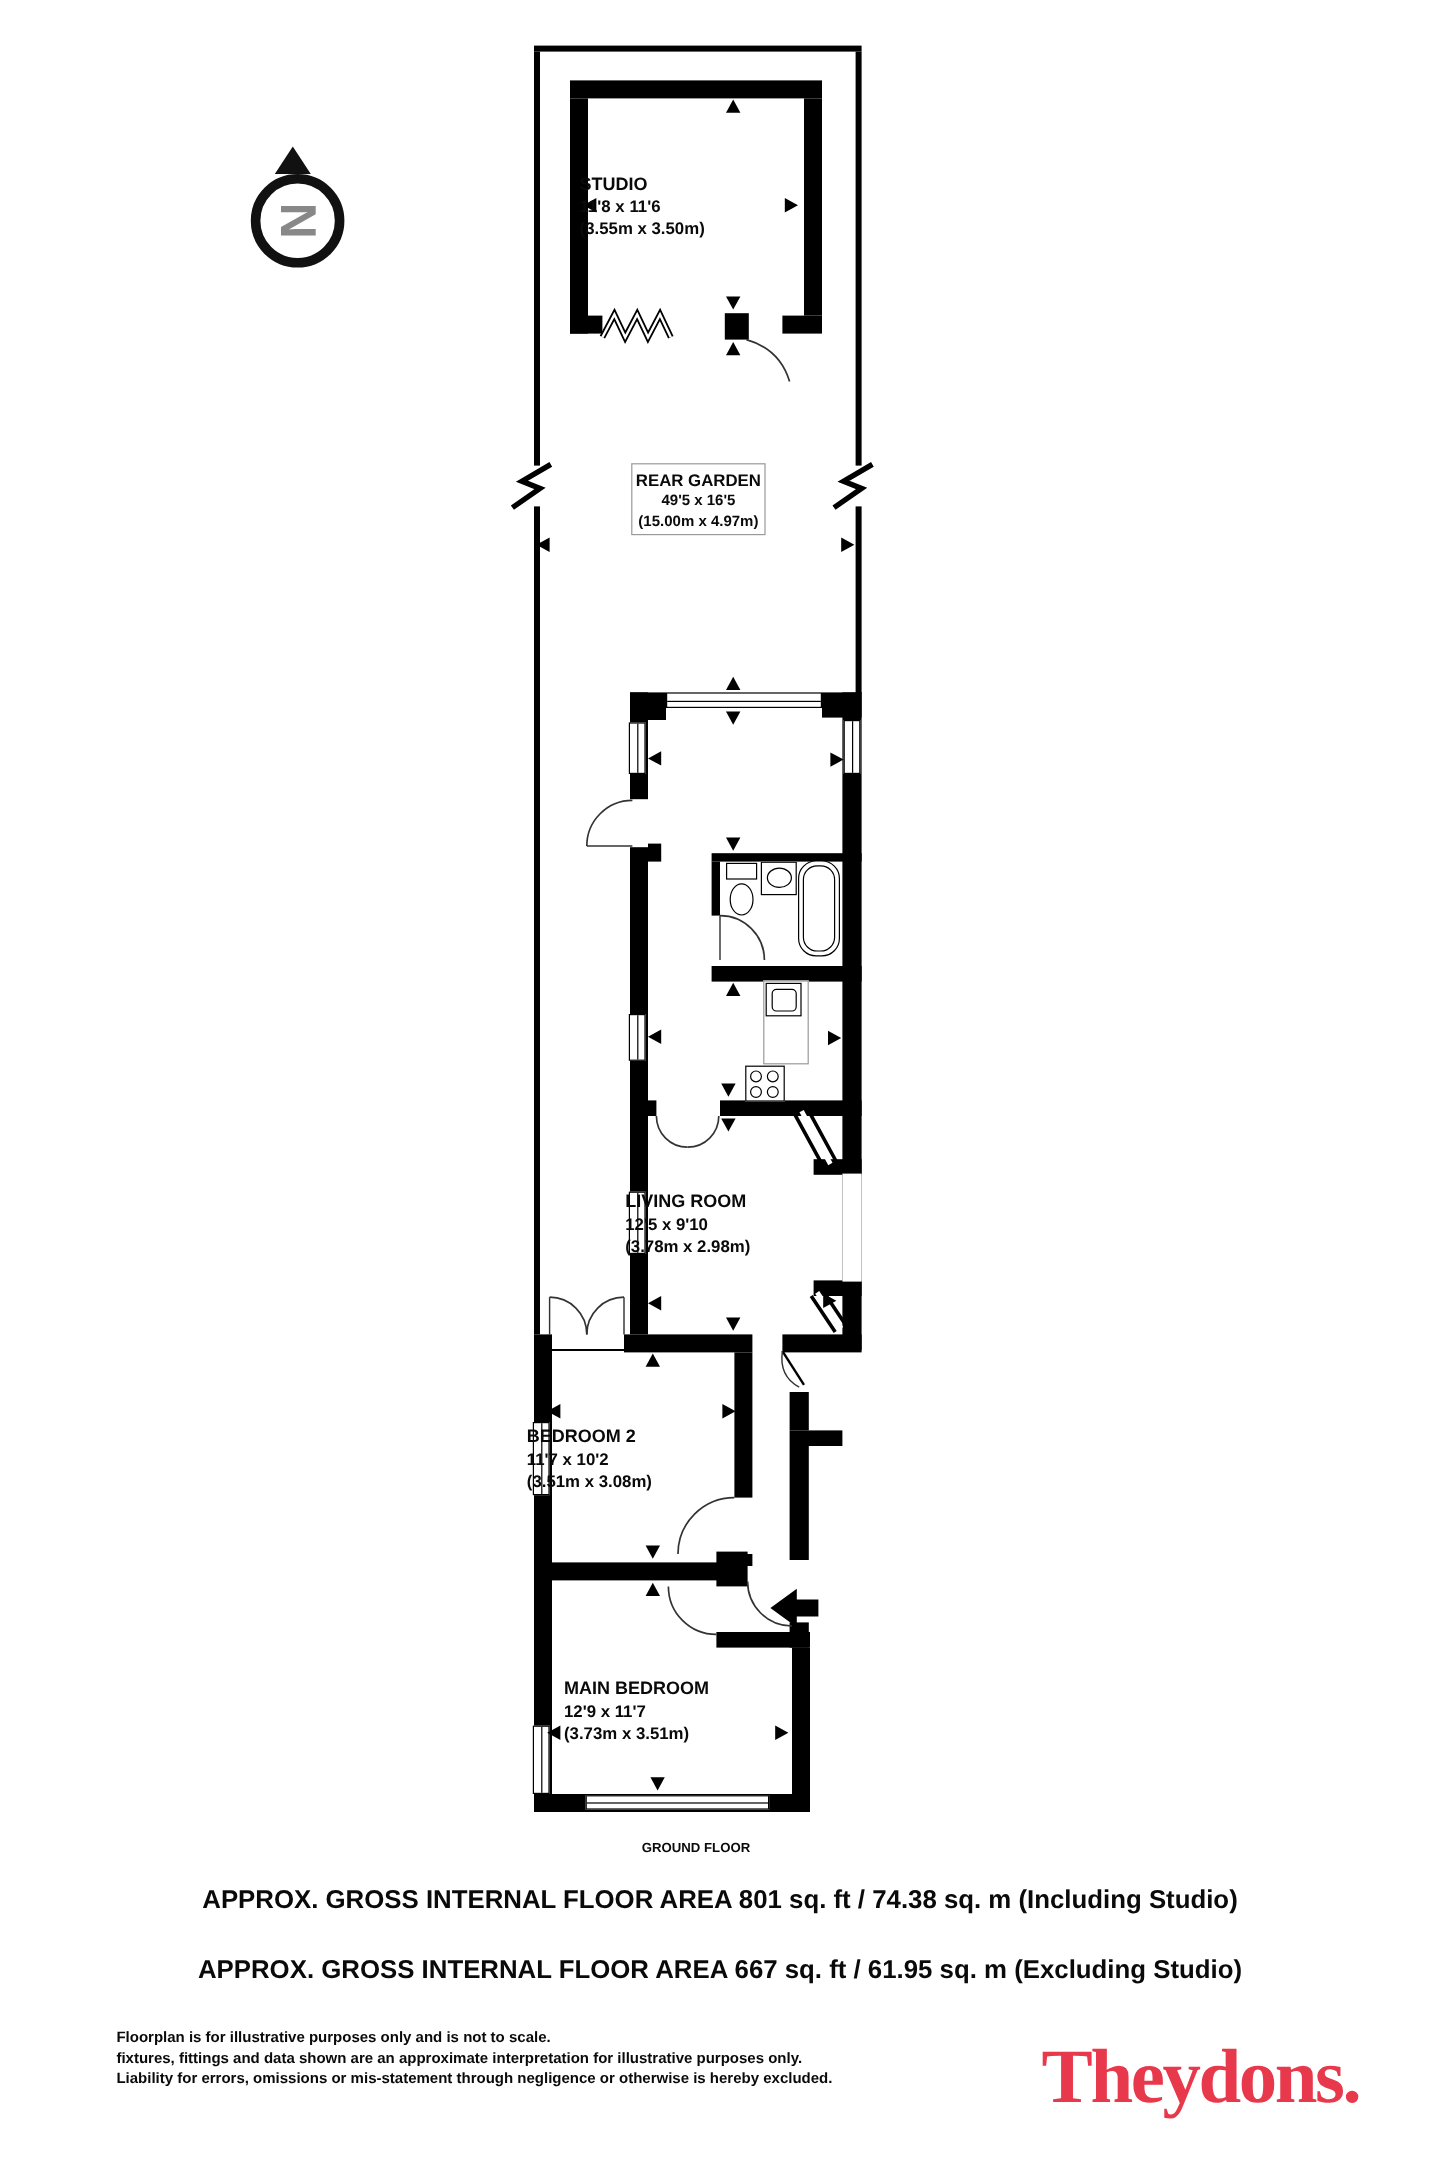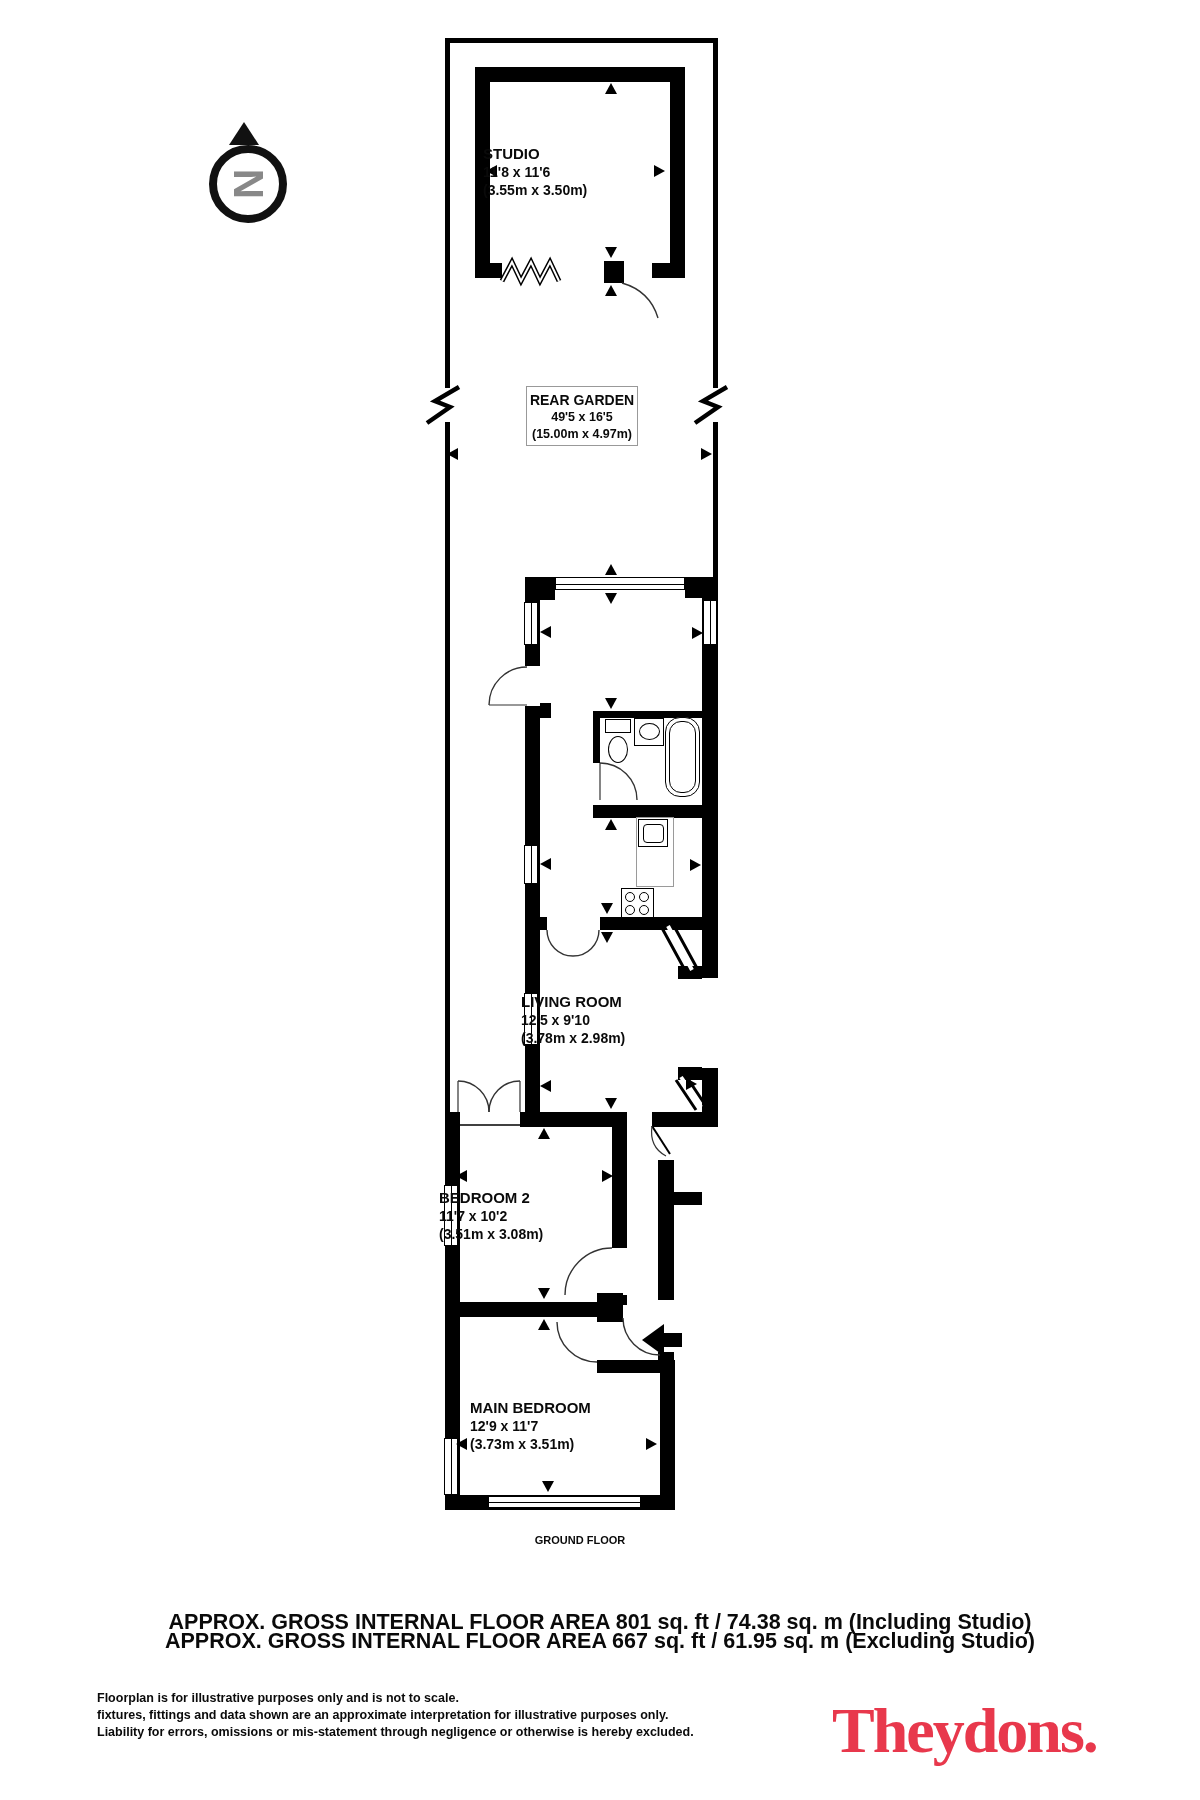--- a/index.html
+++ b/index.html
@@ -23,24 +23,24 @@
   .tu{border-left:6px solid transparent;border-right:6px solid transparent;border-bottom:11px solid #000;}
   .td{border-left:6px solid transparent;border-right:6px solid transparent;border-top:11px solid #000;}
   .tl{border-top:6px solid transparent;border-bottom:6px solid transparent;border-right:11px solid #000;}
   .tr{border-top:6px solid transparent;border-bottom:6px solid transparent;border-left:11px solid #000;}
   #compass-ring{position:absolute;left:209px;top:145px;width:78px;height:78px;border:8px solid #111;
      border-radius:50%;display:flex;align-items:center;justify-content:center;box-sizing:border-box;}
   #compass-ring span{font-size:42px;font-weight:700;color:#888;transform:rotate(90deg);line-height:1;}
   #compass-needle{position:absolute;left:229px;top:122px;width:0;height:0;
      border-left:15px solid transparent;border-right:15px solid transparent;border-bottom:23px solid #111;}
   #area-line1,#area-line2{position:absolute;left:0;width:1200px;text-align:center;font-weight:700;font-size:21.5px;}
-  #area-line1{top:1610px;} #area-line2{top:1629px;}
+  #area-line1{top:1571px;} #area-line2{top:1629px;}
   #ground-floor{position:absolute;left:470px;top:1534px;width:220px;text-align:center;font-weight:700;font-size:11px;}
   #disclaimer{position:absolute;left:97px;top:1690px;width:660px;font-weight:700;font-size:12.5px;line-height:17px;}
-  #brand-logo{position:absolute;left:832px;top:1694px;font-family:"Liberation Serif","DejaVu Serif",serif;
+  #brand-logo{position:absolute;left:868px;top:1694px;font-family:"Liberation Serif","DejaVu Serif",serif;
      font-weight:700;font-size:64px;letter-spacing:-2px;}
   svg.overlay{position:absolute;left:0;top:0;pointer-events:none;}
 </style>
 </head>
 <body>
 
 <div id="canvas">
 
   <div id="compass-needle"></div>
   <div id="compass-ring">

